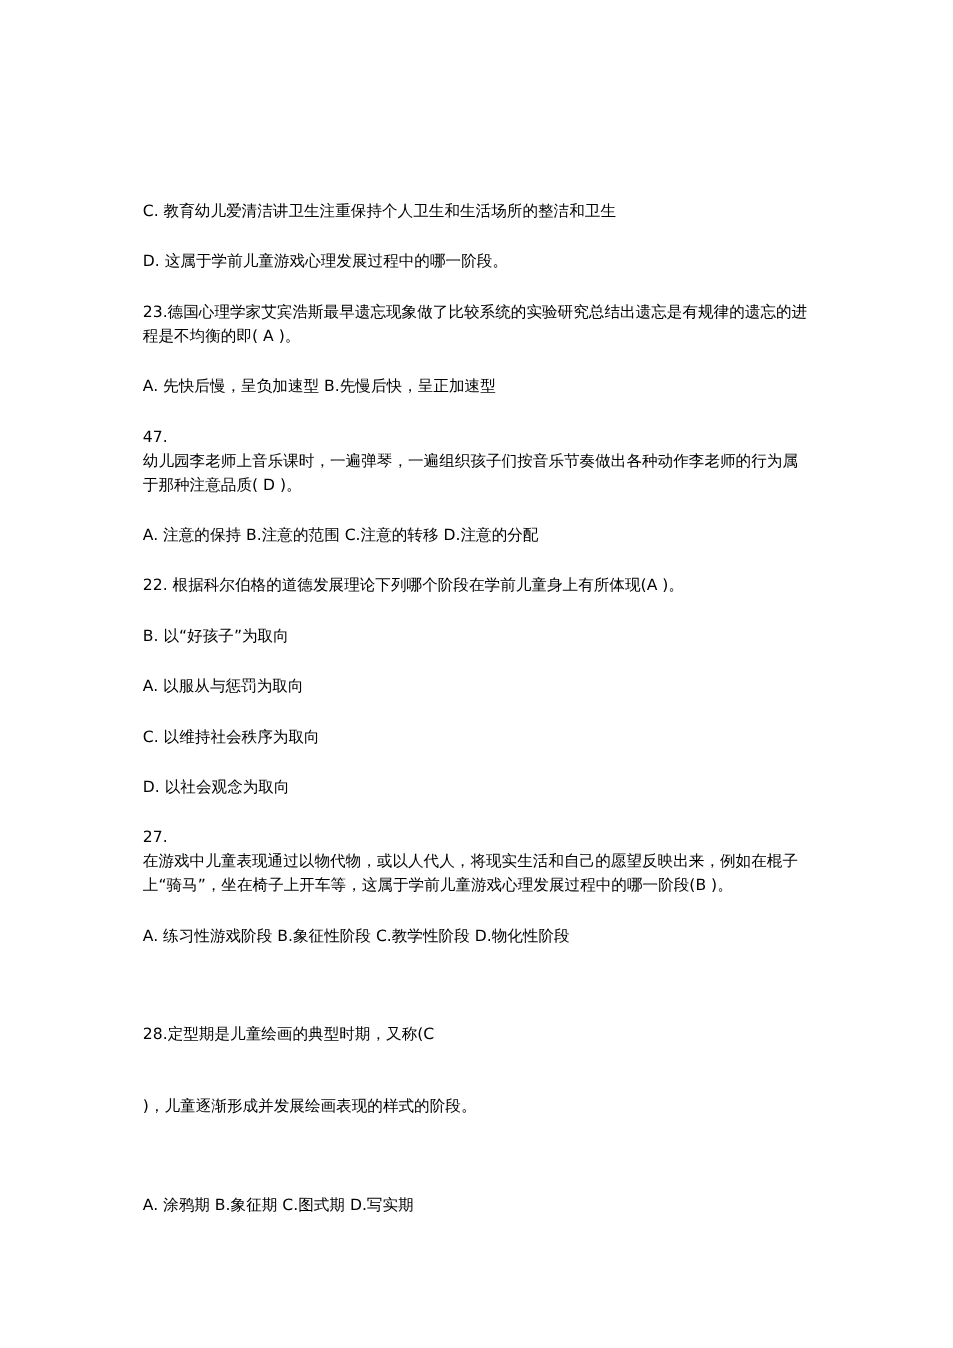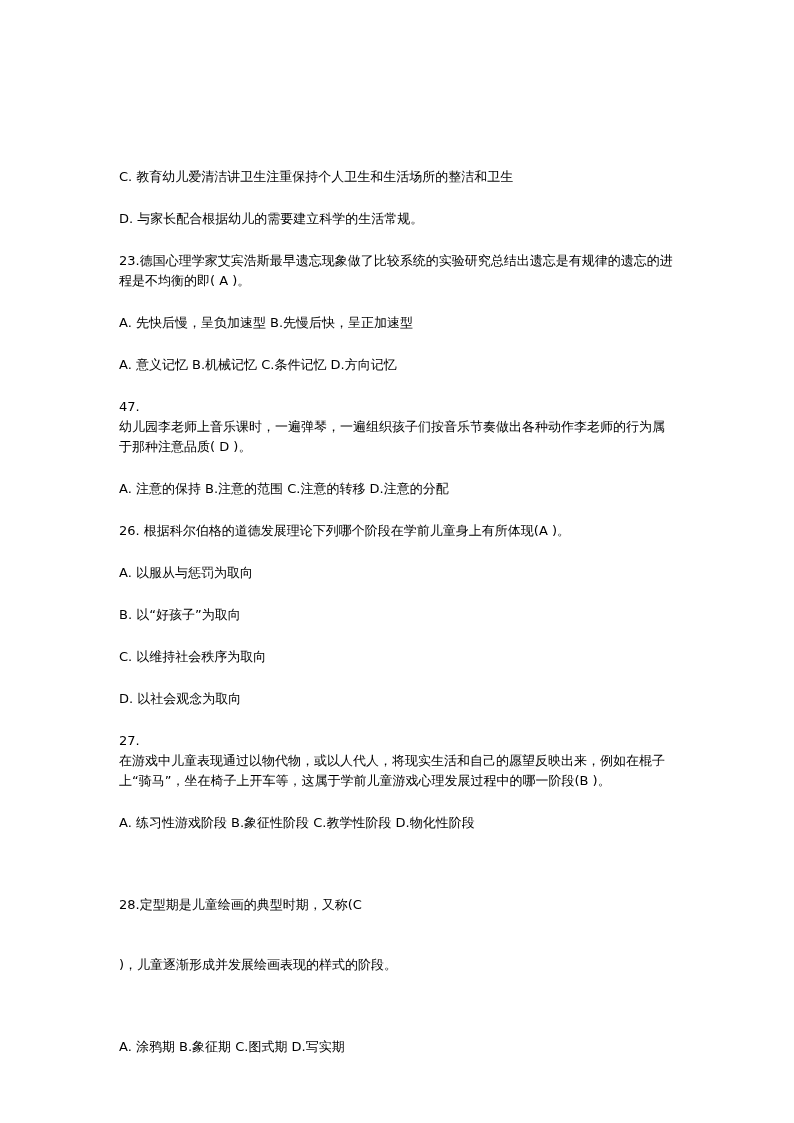--- a/index.html
+++ b/index.html
@@ -31,30 +31,29 @@
     }
     .q28-line1 {
       display: flex;
     }
   </style>
 </head>
 <body>
 
 <div class="page">
   <p class="para">C. 教育幼儿爱清洁讲卫生注重保持个人卫生和生活场所的整洁和卫生</p>
-  <p class="para">D. 与家长配合根据幼儿的需要建立科学的生活常规。</p>
+  <p class="para">D. 这属于学前儿童游戏心理发展过程中的哪一阶段。</p>
   <p class="para">23.德国心理学家艾宾浩斯最早遗忘现象做了比较系统的实验研究总结出遗忘是有规律的遗忘的进程是不均衡的即( A )。</p>
   <p class="para">A. 先快后慢，呈负加速型 B.先慢后快，呈正加速型</p>
-  <p class="para">A. 意义记忆 B.机械记忆 C.条件记忆 D.方向记忆</p>
   <p class="para">47.
 幼儿园李老师上音乐课时，一遍弹琴，一遍组织孩子们按音乐节奏做出各种动作李老师的行为属于那种注意品质( D )。</p>
   <p class="para">A. 注意的保持 B.注意的范围 C.注意的转移 D.注意的分配</p>
-  <p class="para">26. 根据科尔伯格的道德发展理论下列哪个阶段在学前儿童身上有所体现(A )。</p>
+  <p class="para">22. 根据科尔伯格的道德发展理论下列哪个阶段在学前儿童身上有所体现(A )。</p>
+  <p class="para">B. 以“好孩子”为取向</p>
   <p class="para">A. 以服从与惩罚为取向</p>
-  <p class="para">B. 以“好孩子”为取向</p>
   <p class="para">C. 以维持社会秩序为取向</p>
   <p class="para">D. 以社会观念为取向</p>
   <p class="para">27.
 在游戏中儿童表现通过以物代物，或以人代人，将现实生活和自己的愿望反映出来，例如在棍子上“骑马”，坐在椅子上开车等，这属于学前儿童游戏心理发展过程中的哪一阶段(B )。</p>
   <p class="para">A. 练习性游戏阶段 B.象征性阶段 C.教学性阶段 D.物化性阶段</p>
 
   <div class="para">
     <div class="q28-line1">
       <span>28.</span>
       <span>定型期是儿童绘画的典型时期，又称(</span>

